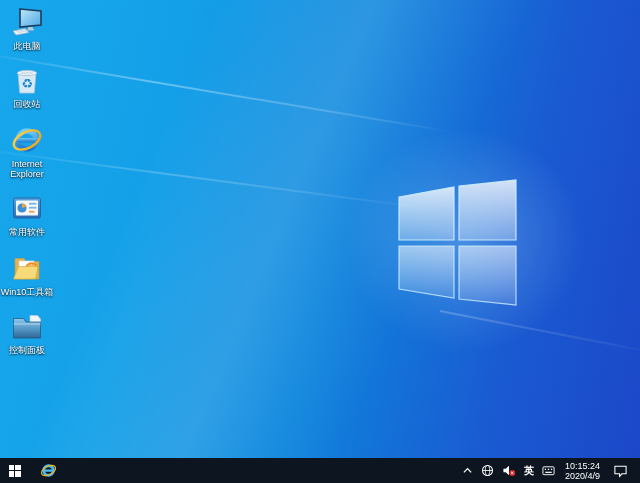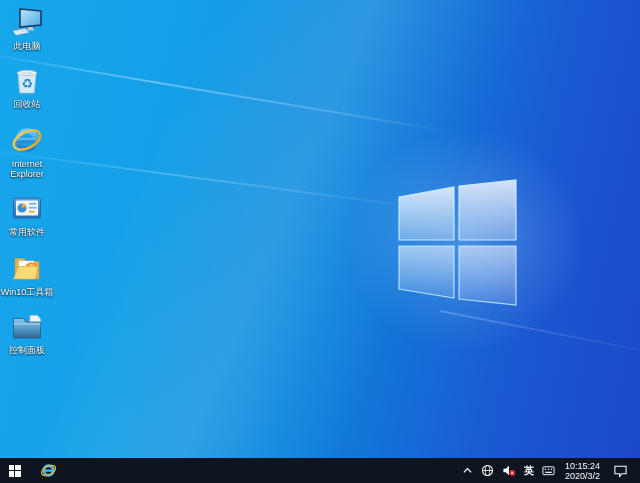--- a/index.html
+++ b/index.html
@@ -229,21 +229,21 @@
           <rect x="1" y="3" width="12" height="8.5" rx="1" fill="none" stroke="#ffffff" stroke-width="1"></rect>
           <rect x="3" y="5" width="1.4" height="1.4" fill="#ffffff"></rect>
           <rect x="6.3" y="5" width="1.4" height="1.4" fill="#ffffff"></rect>
           <rect x="9.6" y="5" width="1.4" height="1.4" fill="#ffffff"></rect>
           <rect x="3.5" y="8.3" width="7" height="1.3" fill="#ffffff"></rect>
         </svg>
       </div>
 
       <div class="clock">
         <div>10:15:24</div>
-        <div>2020/3/2</div>
+        <div>2020/4/9</div>
       </div>
 
       <div class="tray-item" style="padding:0 7px">
         <svg width="15" height="14" viewBox="0 0 16 15">
           <path d="M2,2.5 h12 v8 h-4.5 l-2.5,2.8 v-2.8 H2 Z" fill="none" stroke="#ffffff" stroke-width="1.1"></path>
         </svg>
       </div>
 
     </div>
   </div>

